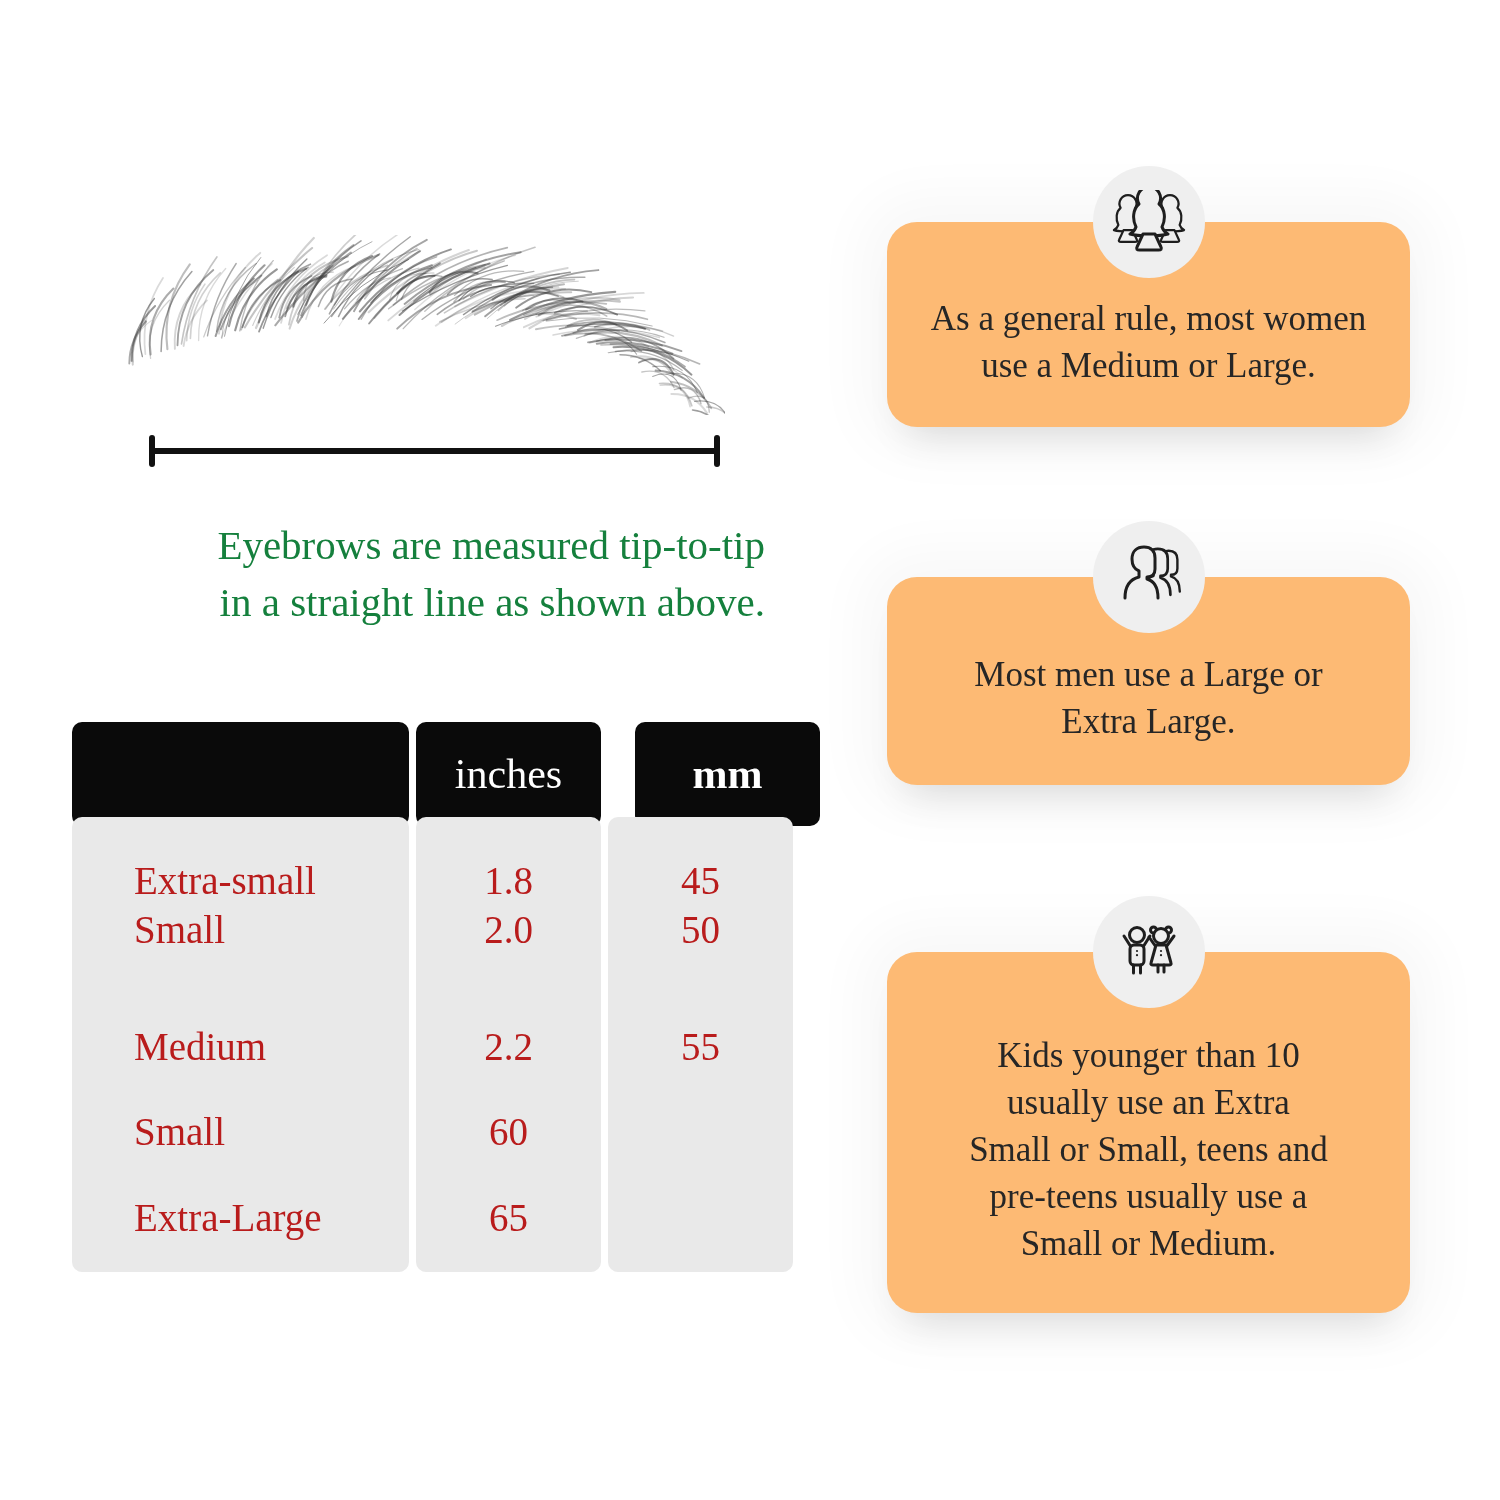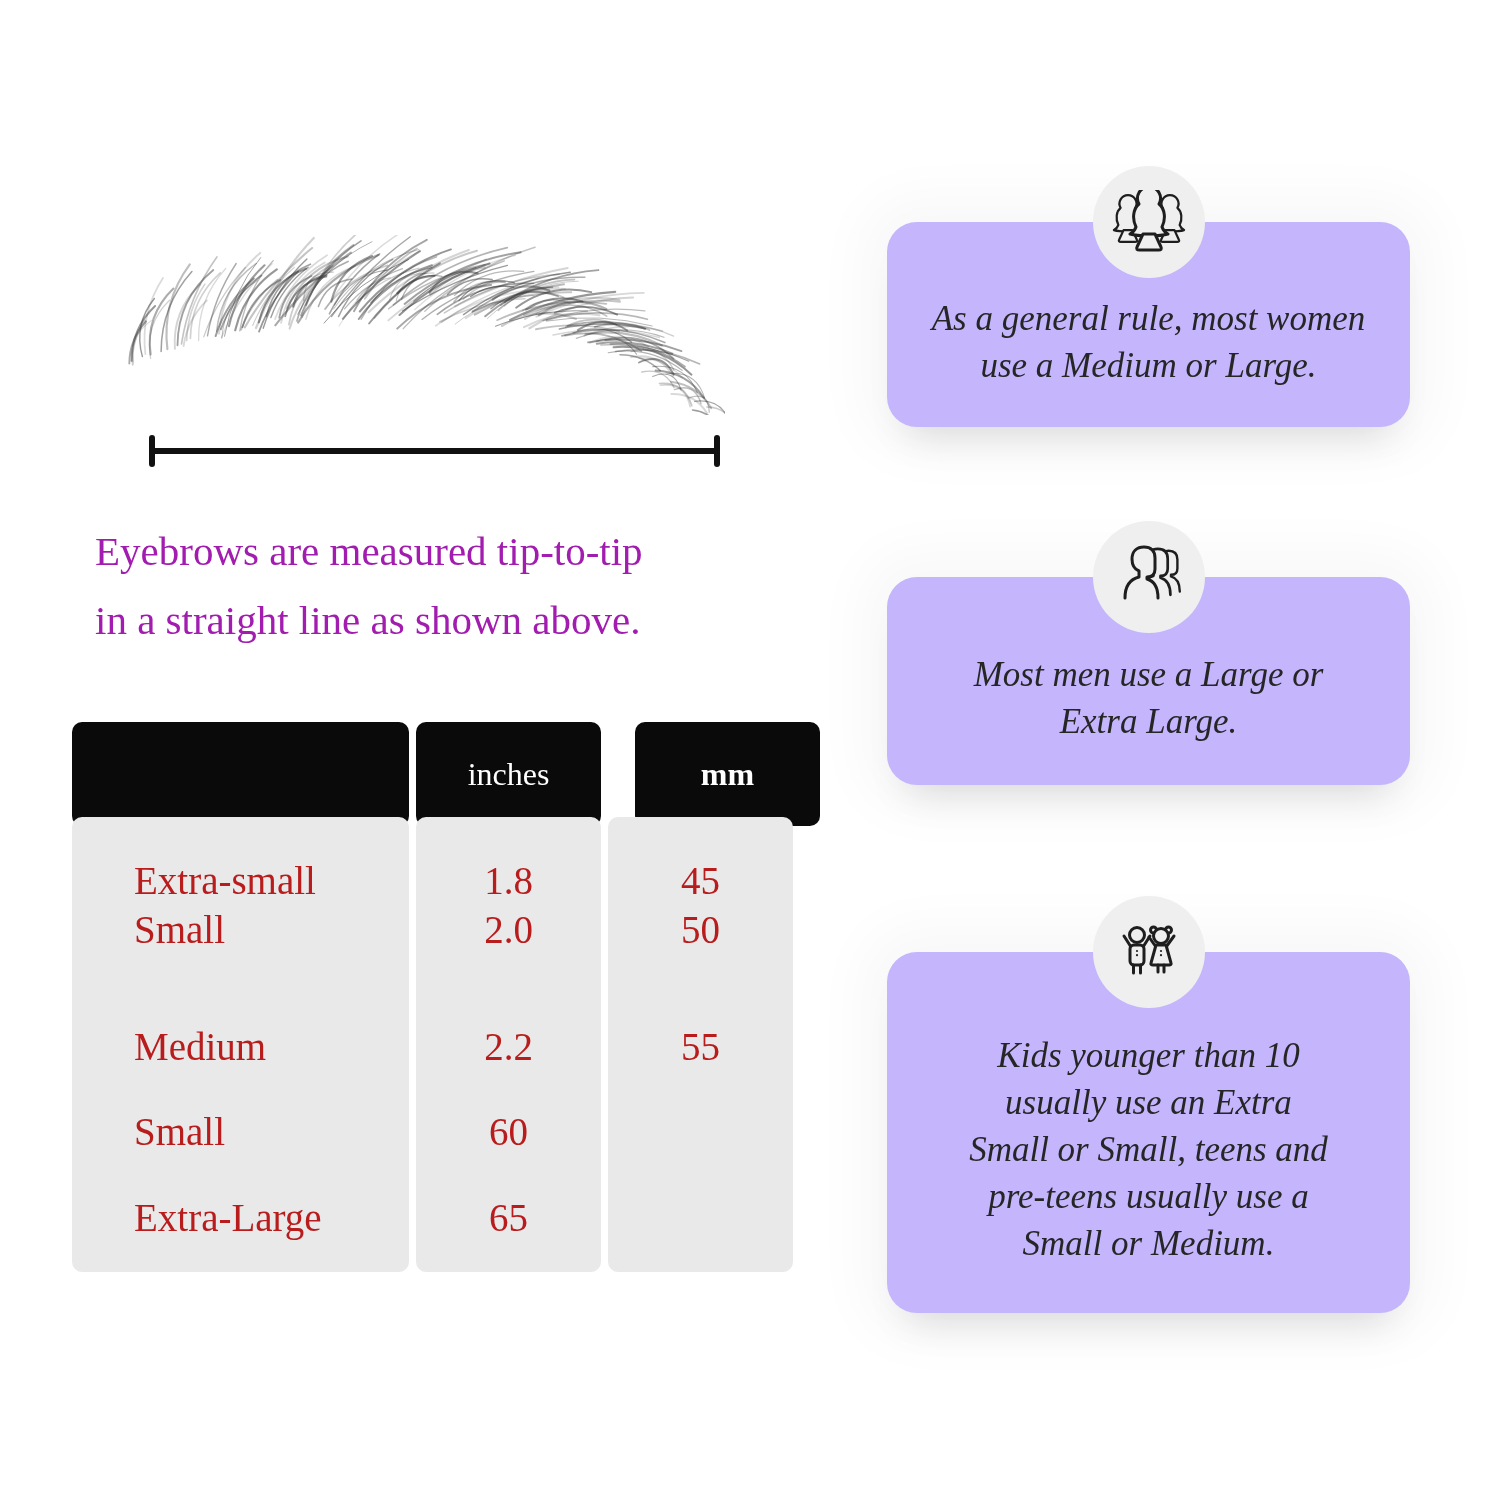--- a/index.html
+++ b/index.html
@@ -8,45 +8,44 @@
     font-family:"Liberation Serif","DejaVu Serif",serif;color:#1f1f1f;
   }
   
   #brow-svg{position:absolute;left:105px;top:235px;width:620px;height:180px;overflow:hidden;}
   .measure{position:absolute;left:149px;top:435px;width:571px;height:32px;}
   .measure::before{content:'';position:absolute;left:2px;right:2px;top:13px;height:6px;background:#111;}
   .measure .cap{position:absolute;top:0;width:6px;height:32px;background:#111;border-radius:3px;}
   .measure .cap.left{left:0;}
   .measure .cap.right{right:0;}
   .caption{
-    position:absolute;left:95px;top:517px;width:670px;text-align:left;
-    font-size:41px;line-height:69px;color:#a21caf;white-space:pre-line;
+    position:absolute;left:95px;top:517px;width:670px;text-align:right;
+    font-size:41px;line-height:57px;color:#15803d;white-space:pre-line;
   }
   
   .th{
     position:absolute;top:722px;height:104px;background:#0a0a0a;border-radius:10px;
-    color:#ffffff;display:flex;align-items:center;justify-content:center;font-size:32px;
+    color:#ffffff;display:flex;align-items:center;justify-content:center;font-size:42px;
   }
   #th-name{left:72px;width:337px;}
   #th-in{left:416px;width:185px;}
   #th-mm{left:635px;width:185px;font-weight:bold;}
   .tcol{position:absolute;top:817px;height:455px;background:#e9e9e9;border-radius:10px;}
   #col-name{left:72px;width:337px;}
   #col-in{left:416px;width:185px;}
   #col-mm{left:608px;width:185px;}
   .trow{position:absolute;left:72px;width:721px;height:90px;display:flex;font-size:39px;color:#b91c1c;}
   .trow .cell{display:flex;align-items:center;}
   .trow .c-name{width:337px;padding-left:62px;box-sizing:border-box;justify-content:flex-start;}
   .trow .c-in{width:185px;margin-left:7px;justify-content:center;}
   .trow .c-mm{width:185px;margin-left:7px;justify-content:center;}
   
   .card{
-    position:absolute;left:887px;width:523px;background:#c4b5fd;border-radius:30px;
+    position:absolute;left:887px;width:523px;background:#fdba74;border-radius:30px;
     box-shadow:0 28px 38px -20px rgba(0,0,0,0.13), 0 0 55px 26px rgba(0,0,0,0.030);
-    font-style:italic;
   }
   #card-women{top:222px;height:205px;}
   #card-men{top:577px;height:208px;}
   #card-kids{top:952px;height:361px;}
   .circle{
     position:absolute;left:50%;top:-56px;transform:translateX(-50%);
     width:112px;height:112px;border-radius:50%;background:#efefef;
     display:flex;align-items:center;justify-content:center;
   }
   .card-text{

